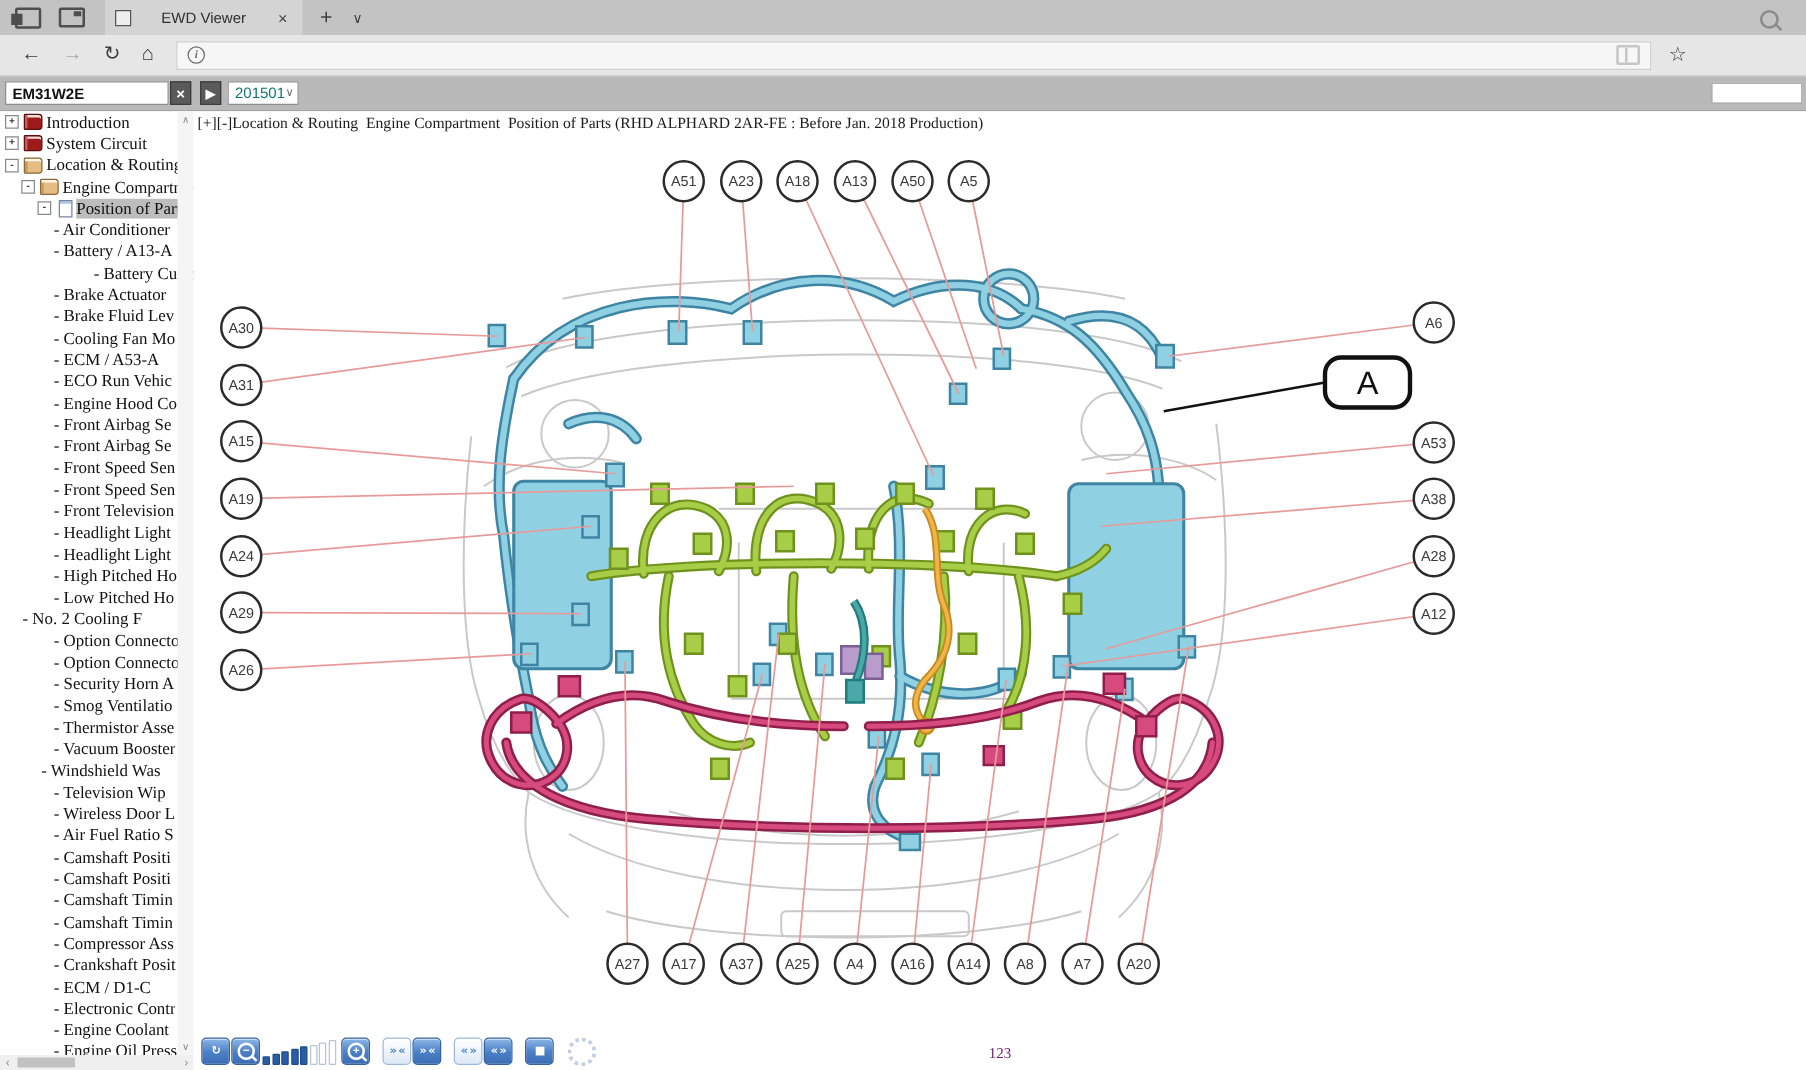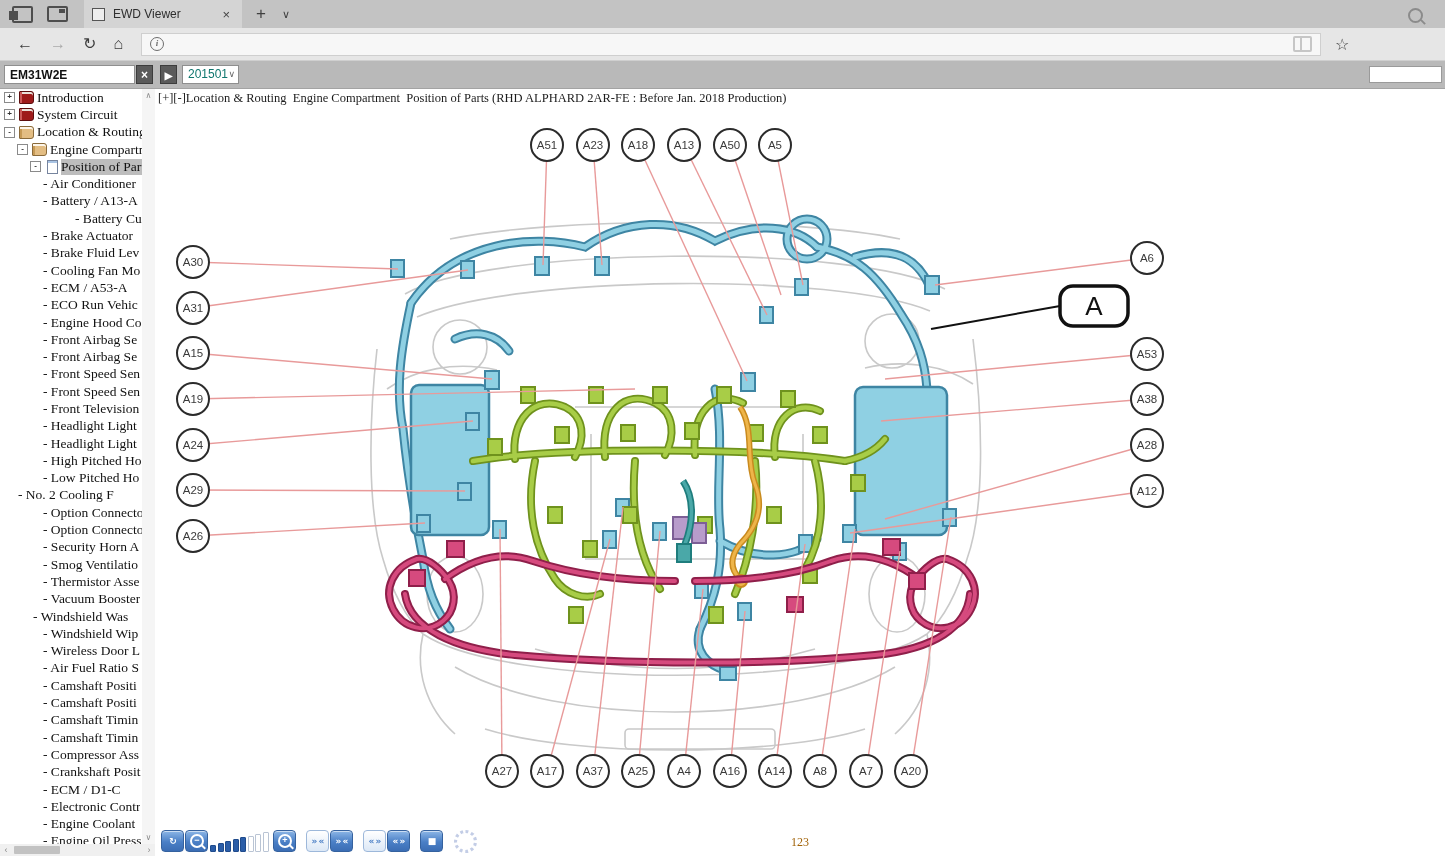--- a/index.html
+++ b/index.html
@@ -7,21 +7,21 @@
           font-family:"Liberation Sans",sans-serif;-webkit-font-smoothing:antialiased;}
 
   
   .tabbar{position:absolute;left:0;top:0;width:100%;height:28px;background:#c3c3c3;display:flex;align-items:center;}
   .winicon{width:17px;height:13px;border:2px solid #4e4e4e;border-radius:2px;margin-left:12px;position:relative;background:#c3c3c3;}
   .winicon::after{content:"";position:absolute;left:-5px;top:3px;width:9px;height:9px;background:#4e4e4e;}
   .winicon2{width:17px;height:12px;border:2px solid #4e4e4e;border-radius:2px;margin-left:14px;position:relative;}
   .winicon2::after{content:"";position:absolute;right:1px;top:1px;width:6px;height:4px;background:#4e4e4e;}
   .tab{margin-left:16px;width:158px;height:28px;background:#d4d4d4;display:flex;align-items:center;padding:0 8px;box-sizing:border-box;}
   .favicon{width:11px;height:11px;border:1.5px solid #555;background:#eee;margin-right:8px;flex:none;}
-  .tab-title{font-size:12px;color:#2e2e2e;flex:1;white-space:nowrap;overflow:hidden;}
+  .tab-title{font-size:12px;color:#2e2e2e;flex:1;white-space:nowrap;overflow:hidden;margin-left:16px;}
   .tab-close{color:#444;font-size:13px;padding:2px 4px;cursor:default;}
   .newtab{color:#3f3f3f;font-size:17px;margin-left:14px;}
   .tabsmenu{color:#3f3f3f;font-size:11px;margin-left:16px;}
   .mag{width:11px;height:11px;border:2px solid #8b8b8b;border-radius:50%;position:relative;display:inline-block;}
   .mag::after{content:"";position:absolute;width:6px;height:2px;background:#8b8b8b;transform:rotate(45deg);right:-5px;bottom:-2px;}
   .tab-search{position:absolute;right:22px;top:8px;}
 
   
   .navbar{position:absolute;left:0;top:28px;width:100%;height:33px;background:#e6e6e6;display:flex;align-items:center;border-bottom:1px solid #cfcfcf;box-sizing:border-box;}
   .navbtn{font-size:16px;color:#3d3d3d;margin-left:17px;line-height:1;}
@@ -76,21 +76,21 @@
   .tb-light{background:linear-gradient(#ffffff,#dce8f6);border:1px solid #9db8da;color:#4a7fc6;}
   .tbmag{width:10px;height:10px;border:2px solid #fff;border-radius:50%;position:relative;}
   .tbmag::after{content:"";position:absolute;width:5px;height:2px;background:#fff;transform:rotate(45deg);right:-4px;bottom:-2px;}
   .tbmag i{position:absolute;left:0;right:0;top:0;font:700 9px/9px "Liberation Sans",sans-serif;color:#fff;text-align:center;font-style:normal;}
   .bars{display:flex;align-items:flex-end;height:22px;margin:0 3px 0 1px;}
   .bars span{width:4px;margin-right:1.5px;border-radius:1px;}
   .bars .f{background:#2a5da8;border:1px solid #1f4b8c;}
   .bars .e{background:#fff;border:1px solid #b9c4d4;}
   .spinner{width:17px;height:17px;border-radius:50%;border:3px dotted #c3cde6;margin-left:10px;}
   .gap{width:9px;}
-  .pagenum{position:absolute;left:0;right:0;bottom:6px;text-align:center;font-family:"Liberation Serif",serif;font-size:12px;color:#a16207;z-index:4;}
+  .pagenum{position:absolute;left:0;right:0;bottom:6px;text-align:center;font-family:"Liberation Serif",serif;font-size:12px;color:#701a75;z-index:4;}
 </style>
 </head>
 <body>
 
 <div class="screen">
 
   <div class="tabbar">
     <span class="winicon"></span>
     <span class="winicon2"></span>
     <div class="tab">
@@ -222,21 +222,21 @@
         <div class="trow" style="padding-left: 43px;">
           <span class="lbl">- Thermistor Asse</span>
         </div>
         <div class="trow" style="padding-left: 43px;">
           <span class="lbl">- Vacuum Booster</span>
         </div>
         <div class="trow" style="padding-left: 33px;">
           <span class="lbl">- Windshield Was</span>
         </div>
         <div class="trow" style="padding-left: 43px;">
-          <span class="lbl">- Windshield Wip</span>
+          <span class="lbl">- Television Wip</span>
         </div>
         <div class="trow" style="padding-left: 43px;">
           <span class="lbl">- Wireless Door L</span>
         </div>
         <div class="trow" style="padding-left: 43px;">
           <span class="lbl">- Air Fuel Ratio S</span>
         </div>
         <div class="trow" style="padding-left: 43px;">
           <span class="lbl">- Camshaft Positi</span>
         </div>

